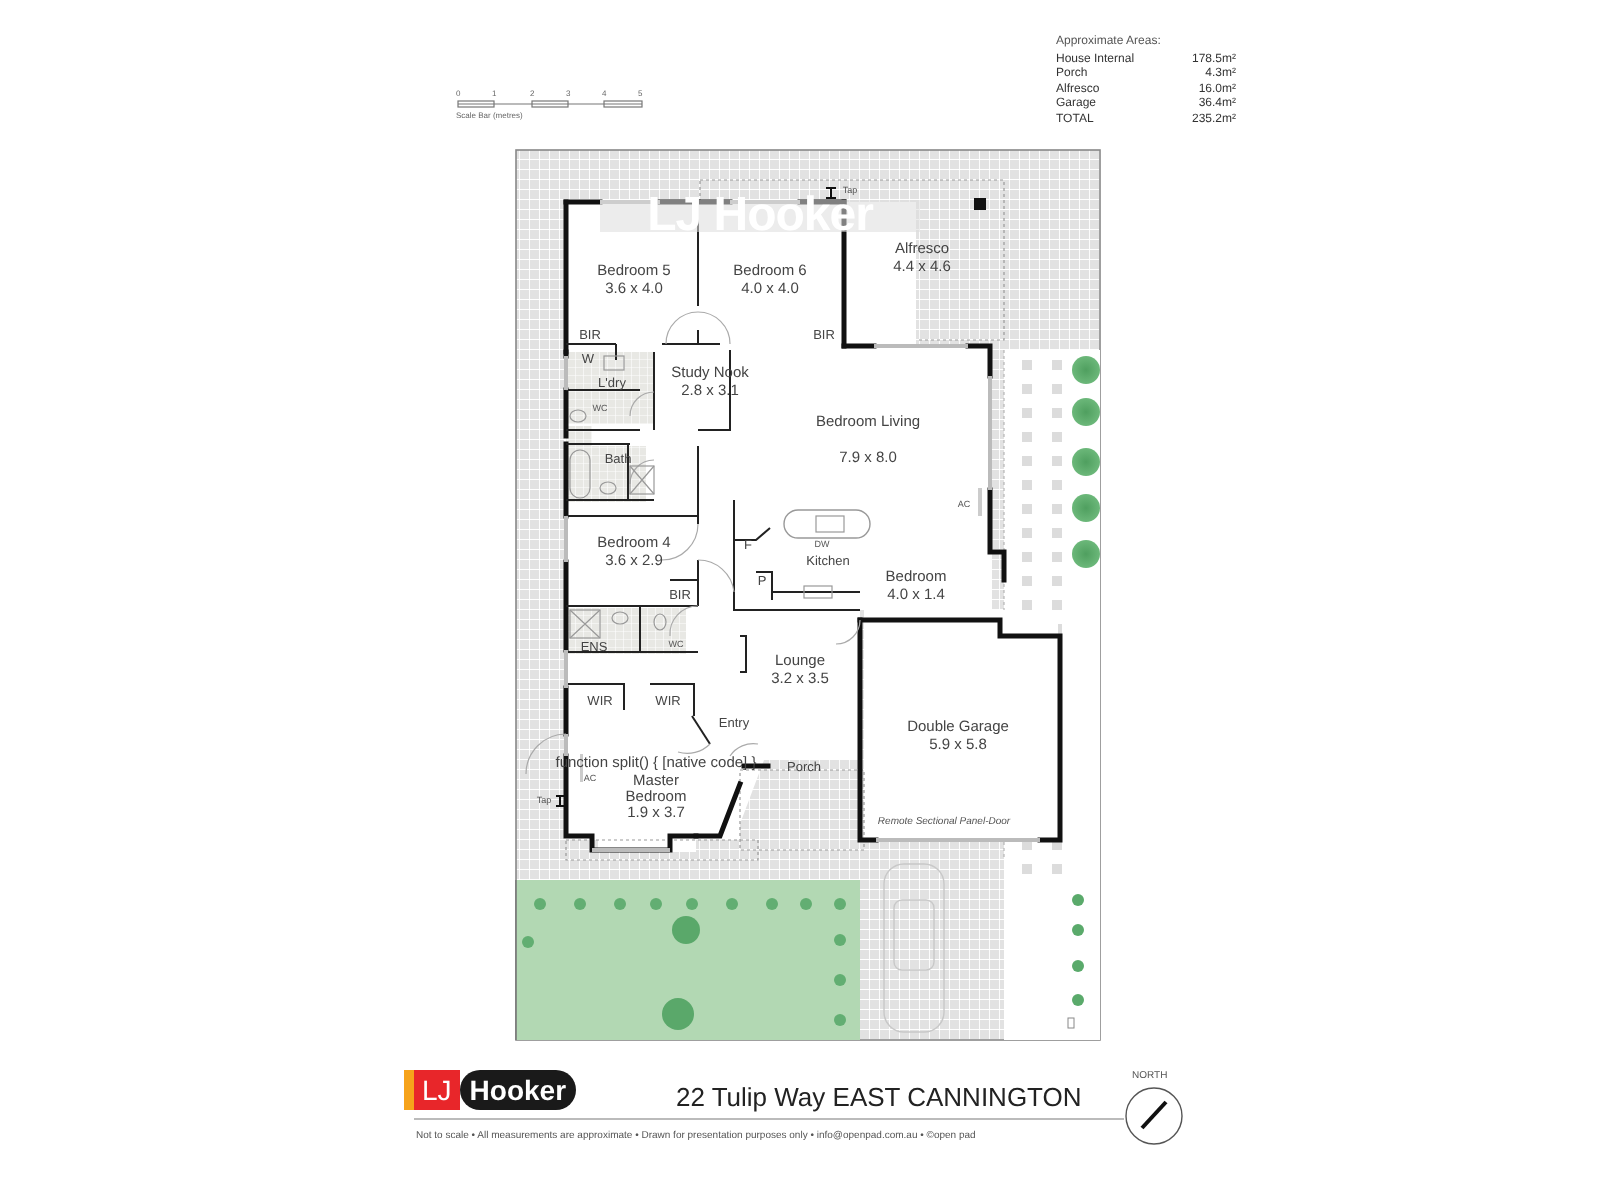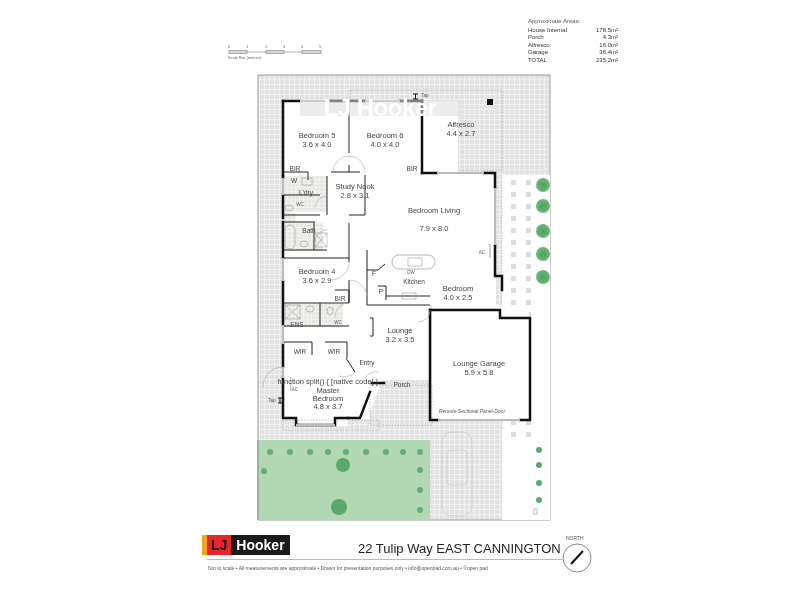--- a/index.html
+++ b/index.html
@@ -10,24 +10,24 @@
   .areas .row { display:flex; justify-content:space-between; width:90px; }
   .scalebar { left:228px; top:44px; font-size:4px; color:#666; }
   .plan { left:0; top:0; width:800px; height:600px; }
   .room-label { position:absolute; font-size:7.5px; color:#444; text-align:center; line-height:8.5px; white-space:nowrap; transform:translate(-50%,-50%); }
   .small-label { position:absolute; font-size:6.5px; color:#444; white-space:nowrap; transform:translate(-50%,-50%); }
   .tiny-label { position:absolute; font-size:4.5px; color:#555; white-space:nowrap; transform:translate(-50%,-50%); }
   .italic-label { position:absolute; font-size:5px; font-style:italic; color:#555; white-space:nowrap; transform:translate(-50%,-50%); }
   .watermark { position:absolute; left:300px; top:100px; width:160px; height:16px; background:rgba(220,220,220,0.55); display:flex; align-items:center; justify-content:center; }
   .watermark span { color:#fff; font-size:24px; font-weight:bold; letter-spacing:-0.5px; }
   .logo { left:207px; top:535px; height:20px; display:flex; align-items:stretch; }
-  .logo .lj { background:#e8262a; color:#0f172a; font-weight:bold; font-size:14px; padding:0 4px; display:flex; align-items:center; position:relative; }
+  .logo .lj { background:#e8262a; color:#ffffff; font-weight:normal; font-size:14px; padding:0 4px; display:flex; align-items:center; position:relative; }
   .logo .lj::before { content:""; position:absolute; left:-5px; top:0; width:5px; height:100%; background:#f6a31b; }
-  .logo .hk { background:#1a1a1a; color:#fff; font-weight:bold; font-size:14px; padding:0 5px; display:flex; align-items:center; }
-  .address { left:358px; top:541px; font-size:13px; color:#222; white-space:nowrap;text-align:center; }
+  .logo .hk { background:#1a1a1a; color:#fff; font-weight:bold; font-size:14px; padding:0 5px; display:flex; align-items:center;border-radius:10px; }
+  .address { left:338px; top:541px; font-size:13px; color:#222; white-space:nowrap;text-align:center; }
   .footer-rule { left:207px; top:559px; width:355px; height:1px; background:#bbb; }
   .disclaimer { left:208px; top:565px; font-size:5px; color:#555; white-space:nowrap; }
   .north-label { left:566px; top:535px; font-size:5px; color:#555; }
   .compass { left:562px; top:543px; width:30px; height:30px; }
 </style>
 </head>
 <body>
 
 <div class="abs areas">
   <div class="hdr">Approximate Areas:</div>
@@ -306,52 +306,52 @@
 <div class="room-label" style="left:317px;top:140px">
     <div>Bedroom 5</div>
     <div>3.6 x 4.0</div>
   </div>
 <div class="room-label" style="left:385px;top:140px">
     <div>Bedroom 6</div>
     <div>4.0 x 4.0</div>
   </div>
 <div class="room-label" style="left:461px;top:129px">
     <div>Alfresco</div>
-    <div>4.4 x 2.7</div>
+    <div>4.4 x 4.6</div>
   </div>
 <div class="room-label" style="left:355px;top:191px">
     <div>Study Nook</div>
     <div>2.8 x 3.1</div>
   </div>
 <div class="room-label" style="left:434px;top:211px">
     <div>Bedroom Living</div>
   </div>
 <div class="room-label" style="left:434px;top:229px">
     <div>7.9 x 8.0</div>
   </div>
 <div class="room-label" style="left:317px;top:276px">
     <div>Bedroom 4</div>
     <div>3.6 x 2.9</div>
   </div>
 <div class="room-label" style="left:458px;top:293px">
     <div>Bedroom</div>
-    <div>4.0 x 2.5</div>
+    <div>4.0 x 1.4</div>
   </div>
 <div class="room-label" style="left:400px;top:335px">
     <div>Lounge</div>
     <div>3.2 x 3.5</div>
   </div>
 <div class="room-label" style="left:479px;top:368px">
-    <div>Lounge Garage</div>
+    <div>Double Garage</div>
     <div>5.9 x 5.8</div>
   </div>
 <div class="room-label" style="left:328px;top:394px">
     <div>function split() { [native code] }</div>
     <div style="line-height:8px">Master<br>Bedroom</div>
-    <div>4.8 x 3.7</div>
+    <div>1.9 x 3.7</div>
   </div>
 
 <div class="small-label" style="left:295px;top:168px">BIR</div>
 <div class="small-label" style="left:412px;top:168px">BIR</div>
 <div class="small-label" style="left:294px;top:180px">W</div>
 <div class="small-label" style="left:306px;top:192px">L'dry</div>
 <div class="tiny-label" style="left:300px;top:204px">WC</div>
 <div class="small-label" style="left:309px;top:230px">Bath</div>
 <div class="small-label" style="left:340px;top:298px">BIR</div>
 <div class="small-label" style="left:297px;top:324px">ENS</div>

